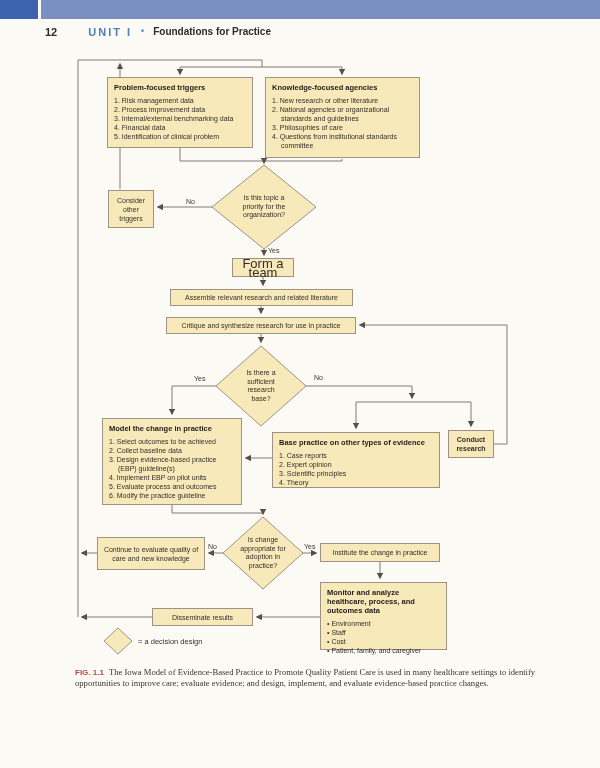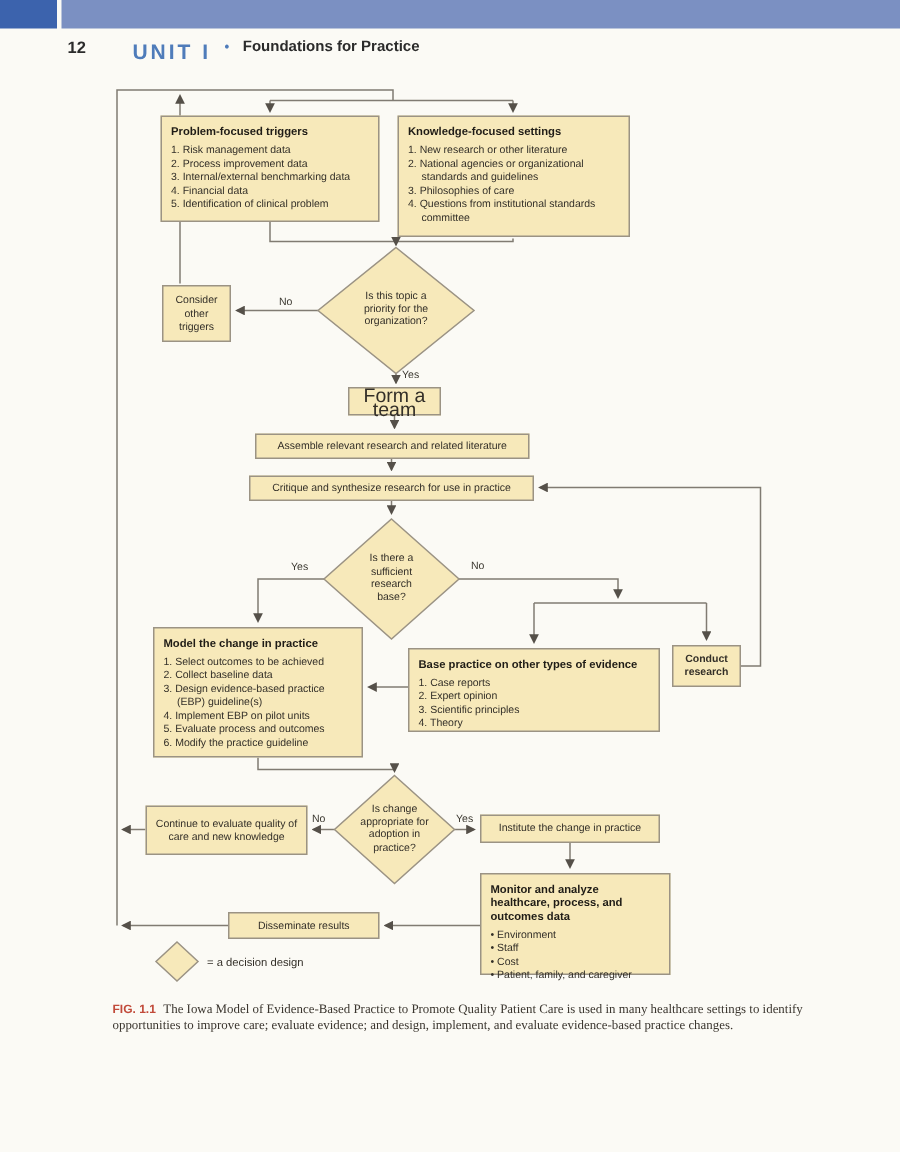--- a/index.html
+++ b/index.html
@@ -8,21 +8,21 @@
     background:#fbfaf5;
     font-family:"Liberation Sans", sans-serif;
     position:relative;
     overflow:hidden;
   }
   .banner{position:absolute;top:0;left:0;width:600px;height:19px;}
   .banner .dark{position:absolute;left:0;top:0;width:38px;height:19px;background:#3c63ad;}
   .banner .light{position:absolute;left:41px;top:0;width:559px;height:19px;background:#7b90c2;}
   .runhead{position:absolute;top:26px;left:45px;display:flex;align-items:flex-start;gap:9px;}
   .pagenum{font-size:11px;font-weight:bold;color:#2b2b2b;}
-  .unit{font-size:14px;font-weight:bold;color:#4f7cba;letter-spacing:2px;margin-left:22px;}
+  .unit{font-size:11px;font-weight:bold;color:#4f7cba;letter-spacing:2px;margin-left:22px;}
   .dot{font-size:9px;color:#4f7cba;font-weight:bold;}
   .section{font-size:10px;font-weight:bold;color:#2b2b2b;}
 
   .flow{position:absolute;left:0;top:0;width:600px;height:580px;}
   svg.wires{position:absolute;left:0;top:0;z-index:1;}
   .fbox{
     position:absolute;z-index:2;box-sizing:border-box;
     background:#f7e9ba;border:1px solid #9b9384;
     color:#332f28;
   }
@@ -113,21 +113,21 @@
   <div class="fbox listbox" style="left:107px;top:77px;width:146px;height:71px;">
     <div class="btitle">Problem-focused triggers</div>
     <div class="bitem">1. Risk management data</div>
     <div class="bitem">2. Process improvement data</div>
     <div class="bitem">3. Internal/external benchmarking data</div>
     <div class="bitem">4. Financial data</div>
     <div class="bitem">5. Identification of clinical problem</div>
   </div>
 
   <div class="fbox listbox" style="left:265px;top:77px;width:155px;height:81px;">
-    <div class="btitle">Knowledge-focused settings</div>
+    <div class="btitle">Knowledge-focused agencies</div>
     <div class="bitem">1. New research or other literature</div>
     <div class="bitem">2. National agencies or organizational standards and guidelines</div>
     <div class="bitem">3. Philosophies of care</div>
     <div class="bitem">4. Questions from institutional standards committee</div>
   </div>
 
   <div class="fbox cbox" style="left:108px;top:190px;width:46px;height:38px;font-size:7px;">Consider other triggers</div>
 
   <div class="dtext" style="left:233px;top:185px;width:62px;height:44px;">Is this topic a priority for the organization?</div>
   <span class="branch" style="left:186px;top:198px;">No</span>

